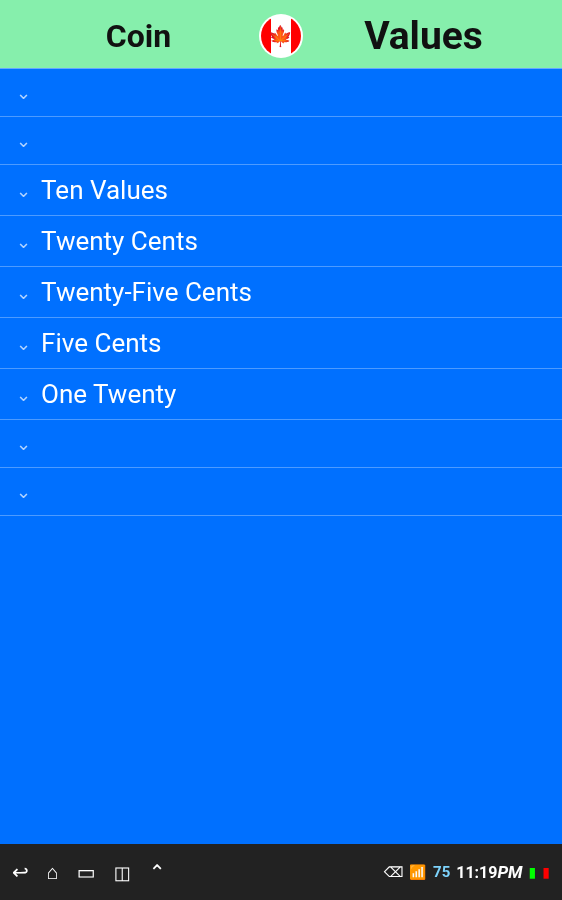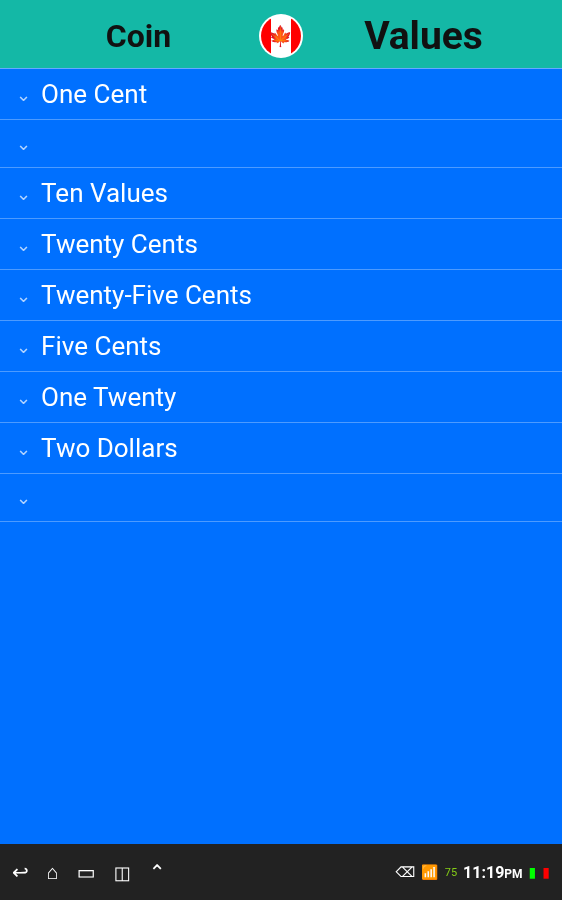--- a/index.html
+++ b/index.html
@@ -15,21 +15,21 @@
       font-family: 'Roboto', Arial, sans-serif;
       overflow: hidden;
       position: relative;
     }
 
     .header {
       display: flex;
       align-items: center;
       justify-content: space-between;
       padding: 12px 20px 8px 20px;
-      background-color: #14b8a6;
+      background-color: #86efac;
     }
 
     .header-coin {
       font-size: 32px;
       font-weight: bold;
       color: #111;
       flex: 1;
       text-align: center;
     }
 
@@ -152,21 +152,20 @@
     </div>
   </div>
   <div class="header-values">Values</div>
 </div>
 
 <div class="divider"></div>
 
 <div class="list" id="coin-list">
 <div class="list-item">
       <span class="chevron">⌄</span>
-      <span class="list-item-text">One Cent</span>
     </div>
     <div class="list-item">
       <span class="chevron">⌄</span>
     </div>
     <div class="list-item">
       <span class="chevron">⌄</span>
       <span class="list-item-text">Ten Values</span>
     </div>
     <div class="list-item">
       <span class="chevron">⌄</span>
@@ -179,21 +178,20 @@
     <div class="list-item">
       <span class="chevron">⌄</span>
       <span class="list-item-text">Five Cents</span>
     </div>
     <div class="list-item">
       <span class="chevron">⌄</span>
       <span class="list-item-text">One Twenty</span>
     </div>
     <div class="list-item">
       <span class="chevron">⌄</span>
-      <span class="list-item-text">Two Dollars</span>
     </div>
     <div class="list-item">
       <span class="chevron">⌄</span>
     </div>
   </div>
 
 <div class="status-bar">
   <div class="nav-buttons">
 
     <span class="nav-icon">↩</span>
@@ -205,22 +203,22 @@
     <span class="nav-icon" style="font-size:18px;">◫</span>
 
     <span class="nav-icon">⌃</span>
   </div>
   <div class="status-right">
 
     <span style="color:#fff; font-size:14px;">⌫</span>
 
     <span style="color:#fff; font-size:14px;">📶</span>
 
-    <span style="color:#84cc16; font-size:11px;">75</span>
+    <span style="color:#7dd3fc; font-size:15px;font-weight:bold;">75</span>
 
     <span class="status-time">
-      <span>11:19</span><span style="font-size:12px;">PM</span>
+      <span>11:19</span><span style="font-size:17px;font-style:italic;">PM</span>
     </span>
 
     <span style="color:#0f0; font-size:14px;">▮</span>
     <span style="color:red; font-size:14px;">▮</span>
   </div>
 </div>
 
 </body></html>

